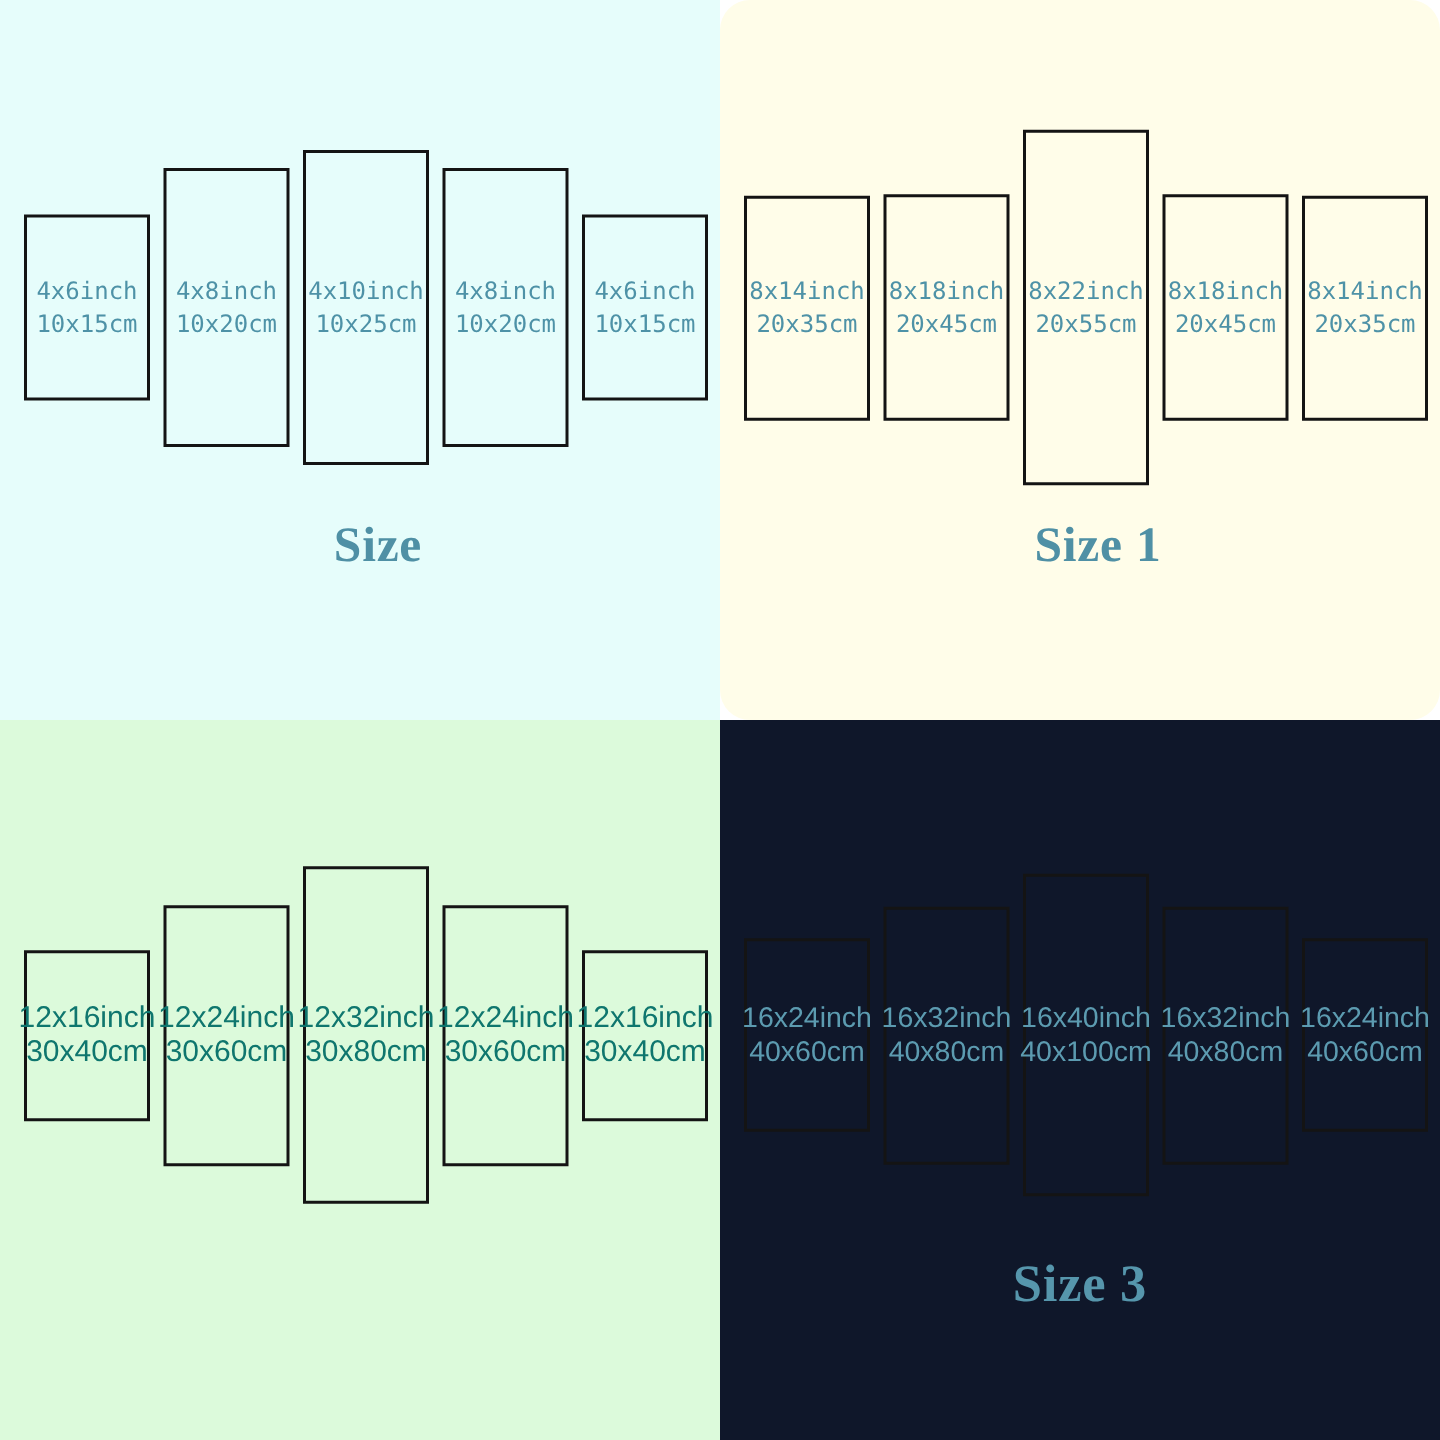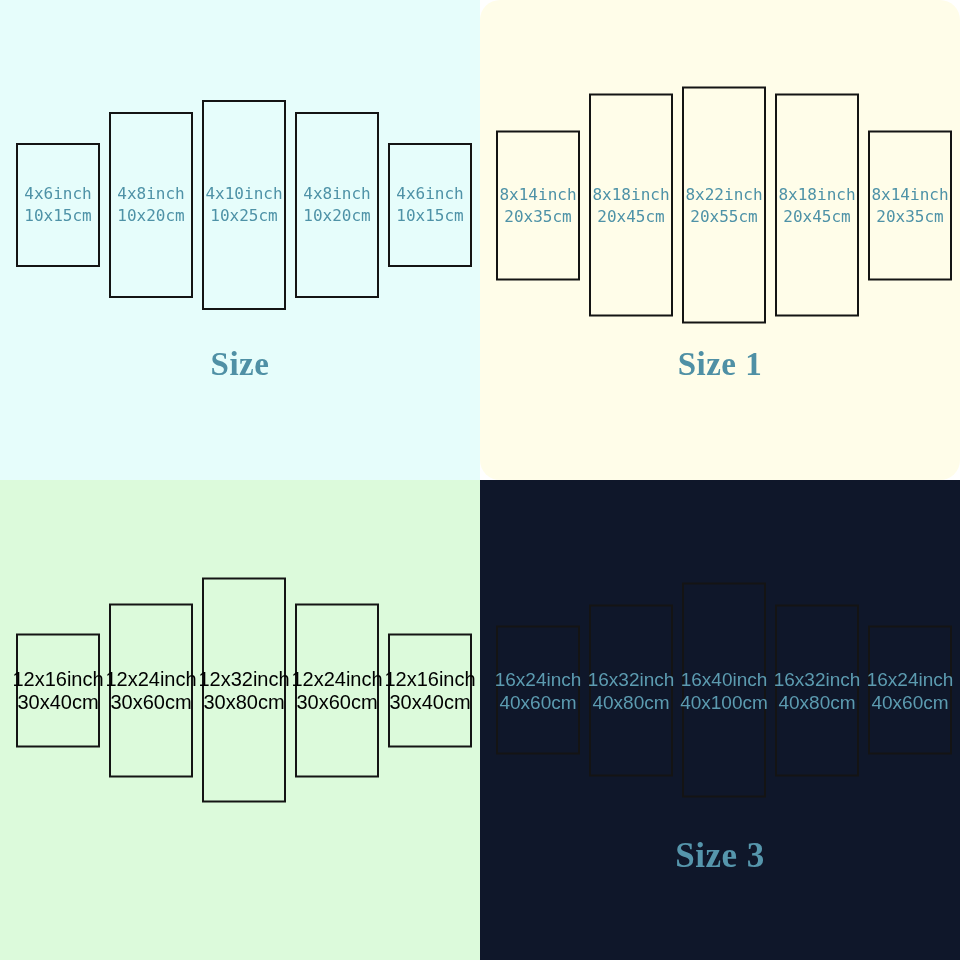--- a/index.html
+++ b/index.html
@@ -32,54 +32,54 @@
     display: flex; flex-direction: column;
     justify-content: center; align-items: center;
     white-space: nowrap;
     text-align: center;
   }
   
   .q0 .p1, .q0 .p5 { height: 124px; }
   .q0 .p2, .q0 .p4 { height: 186px; }
   .q0 .p3           { height: 210px; }
   .q1 .p1, .q1 .p5 { height: 150px; }
-  .q1 .p2, .q1 .p4 { height: 223px; }
+  .q1 .p2, .q1 .p4 { height: 151px; }
   .q1 .p3           { height: 237px; }
   .q2 .p1, .q2 .p5 { height: 114px; }
   .q2 .p2, .q2 .p4 { height: 174px; }
   .q2 .p3           { height: 225px; }
   .q3 .p1, .q3 .p5 { height: 129px; }
   .q3 .p2, .q3 .p4 { height: 172px; }
   .q3 .p3           { height: 215px; }
 
   
   .q0 .panel, .q1 .panel {
     font-family: "DejaVu Sans Mono", monospace;
     font-size: 16px; line-height: 22px;
     color: #4e92a7;
   }
   .q2 .panel {
     font-family: "Liberation Sans", sans-serif;
     font-size: 20px; line-height: 23px;
-    color: #000000;
+    color: #0f766e;
   }
   .q3 .panel {
     font-family: "Liberation Sans", sans-serif;
     font-size: 19px; line-height: 23px;
     color: #5c9bb0;
   }
 
   .title {
     position: absolute; left: 0; width: 100%;
     text-align: center;
     font-family: "Liberation Serif", serif;
     font-weight: bold;
     letter-spacing: 0.5px;
   }
-  .q0 .title, .q1 .title { top: 344px; font-size: 33px; line-height: 40px; color: #4f90a5; }
+  .q0 .title, .q1 .title { top: 344px; font-size: 33px; line-height: 40px; color: #4f90a5; margin-left: 12px; }
   .q2 .title, .q3 .title { top: 355px; font-size: 35px; line-height: 42px; color: #5696ac; }
 </style>
 </head>
 <body>
 
 <div class="chart">
 
   <div class="quad q0">
     <div class="row">
       <div class="panel p1">

